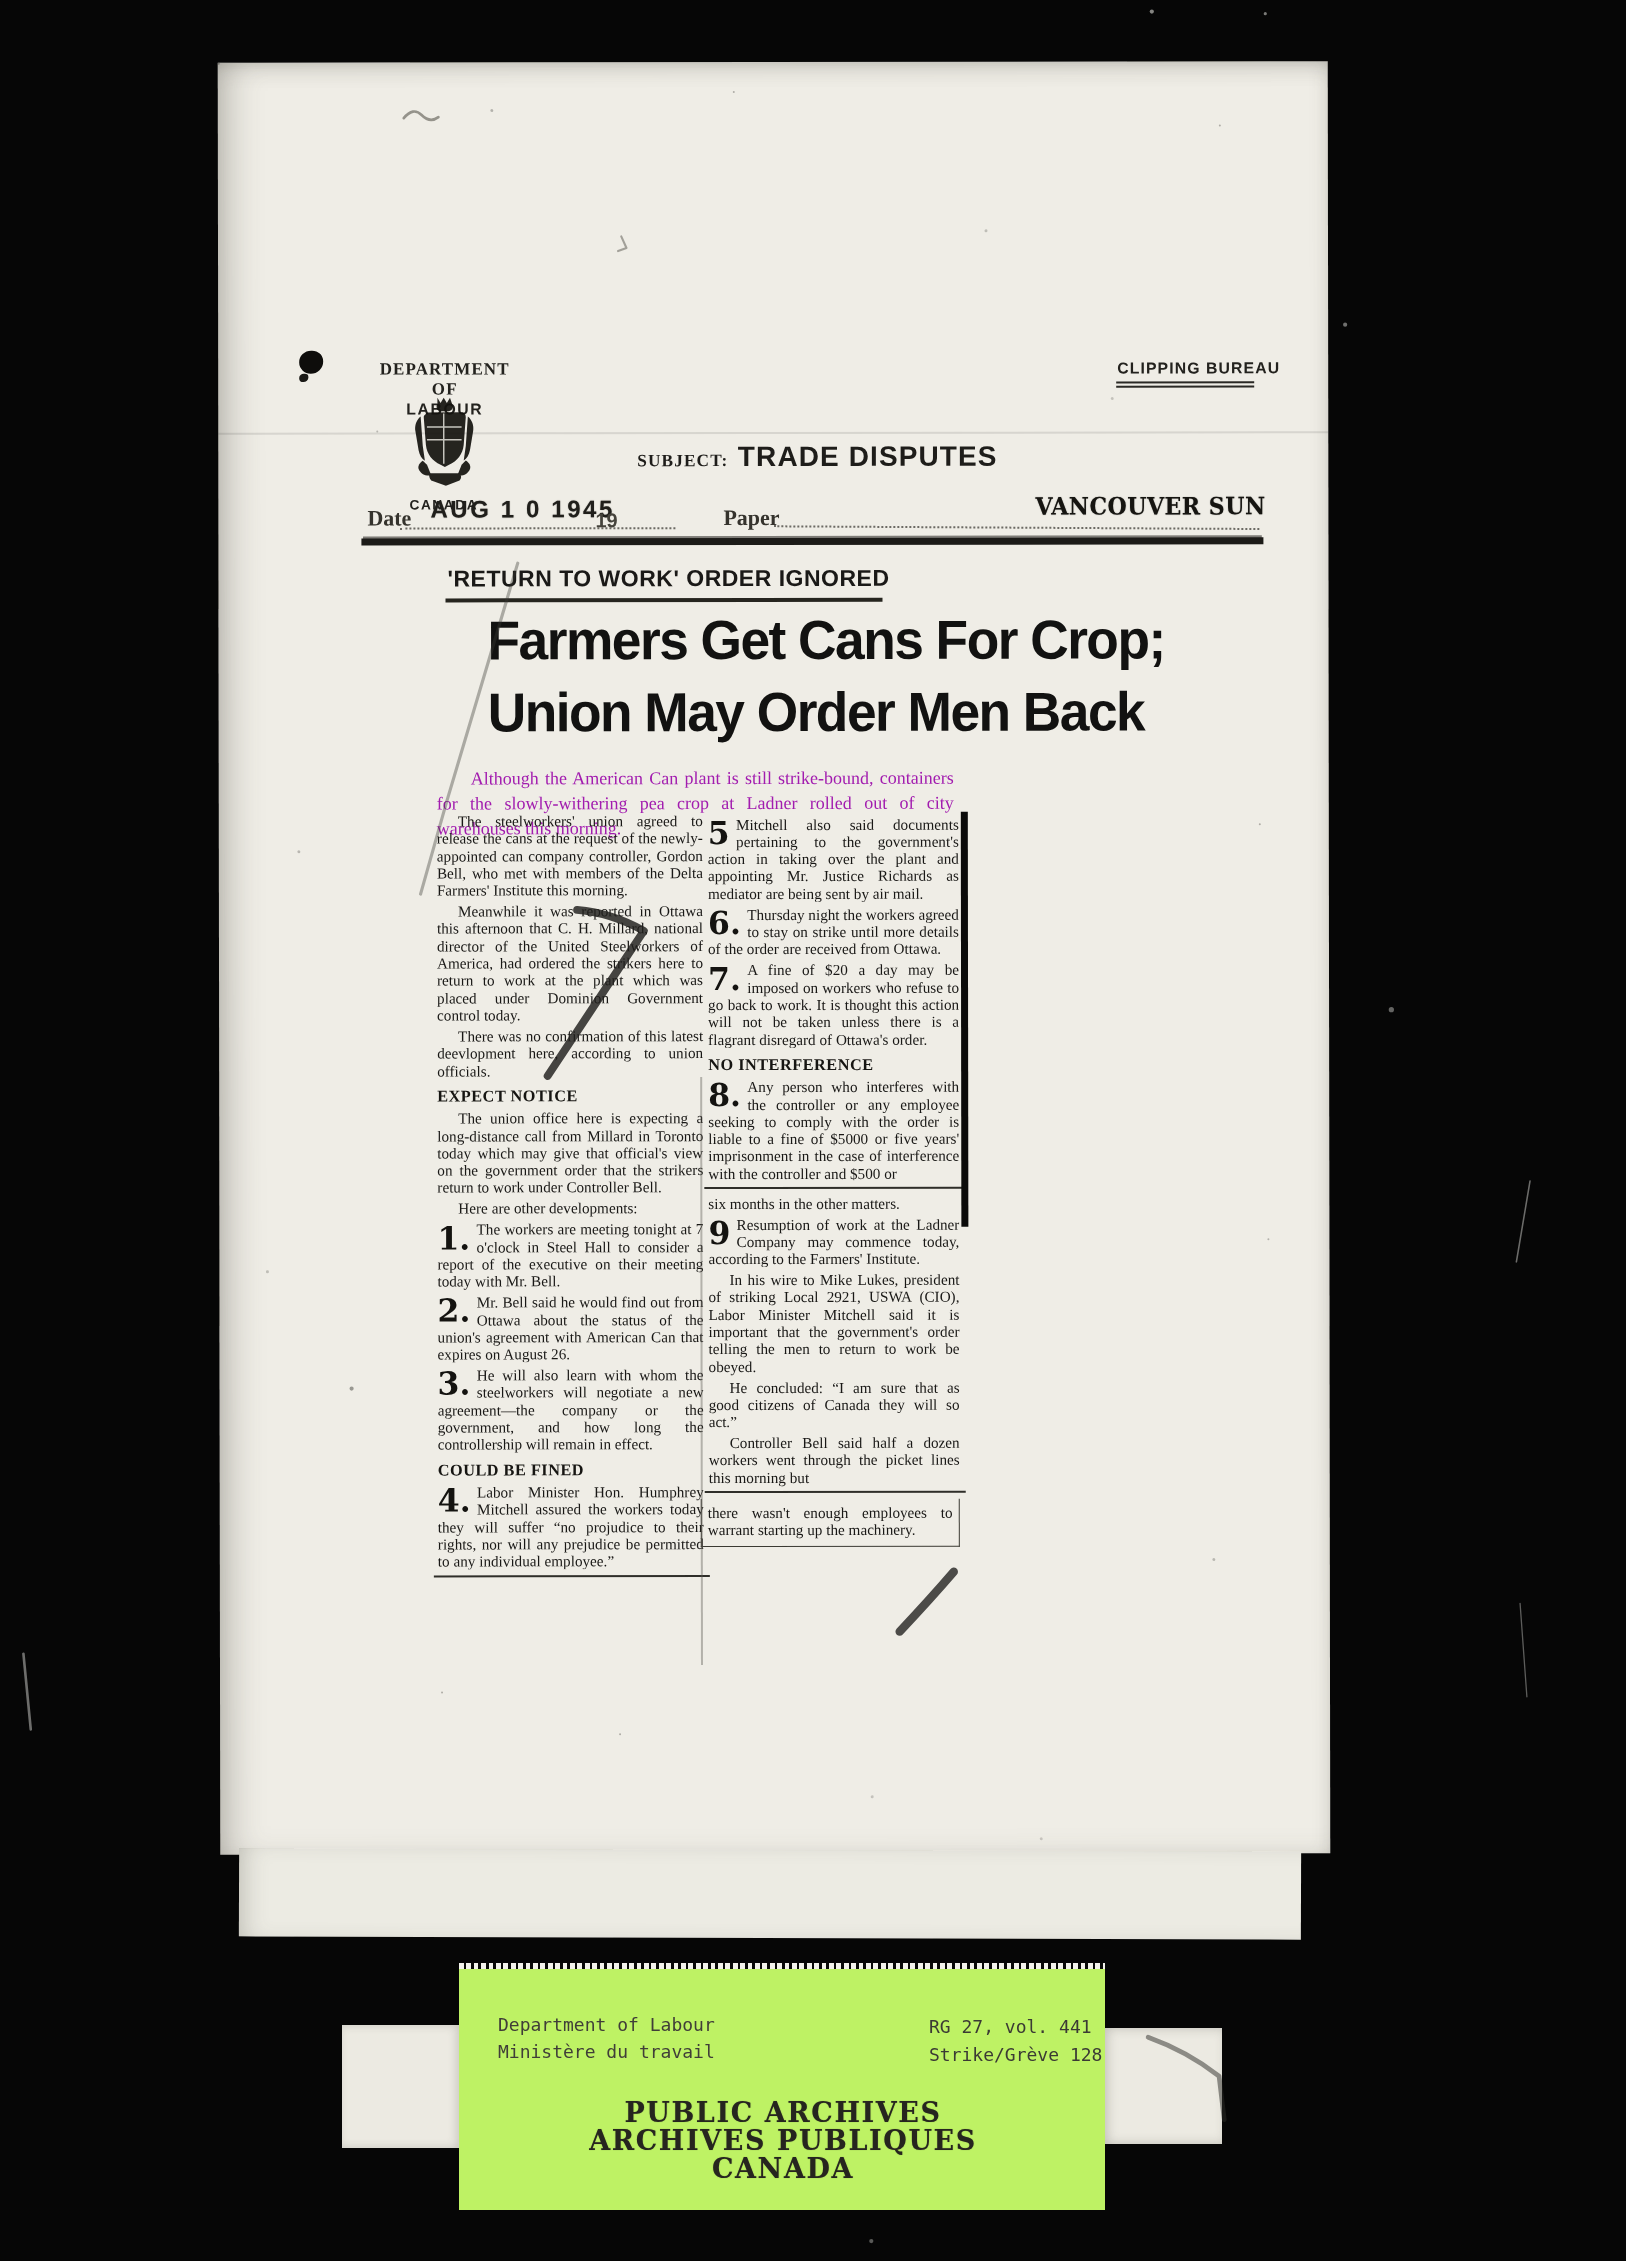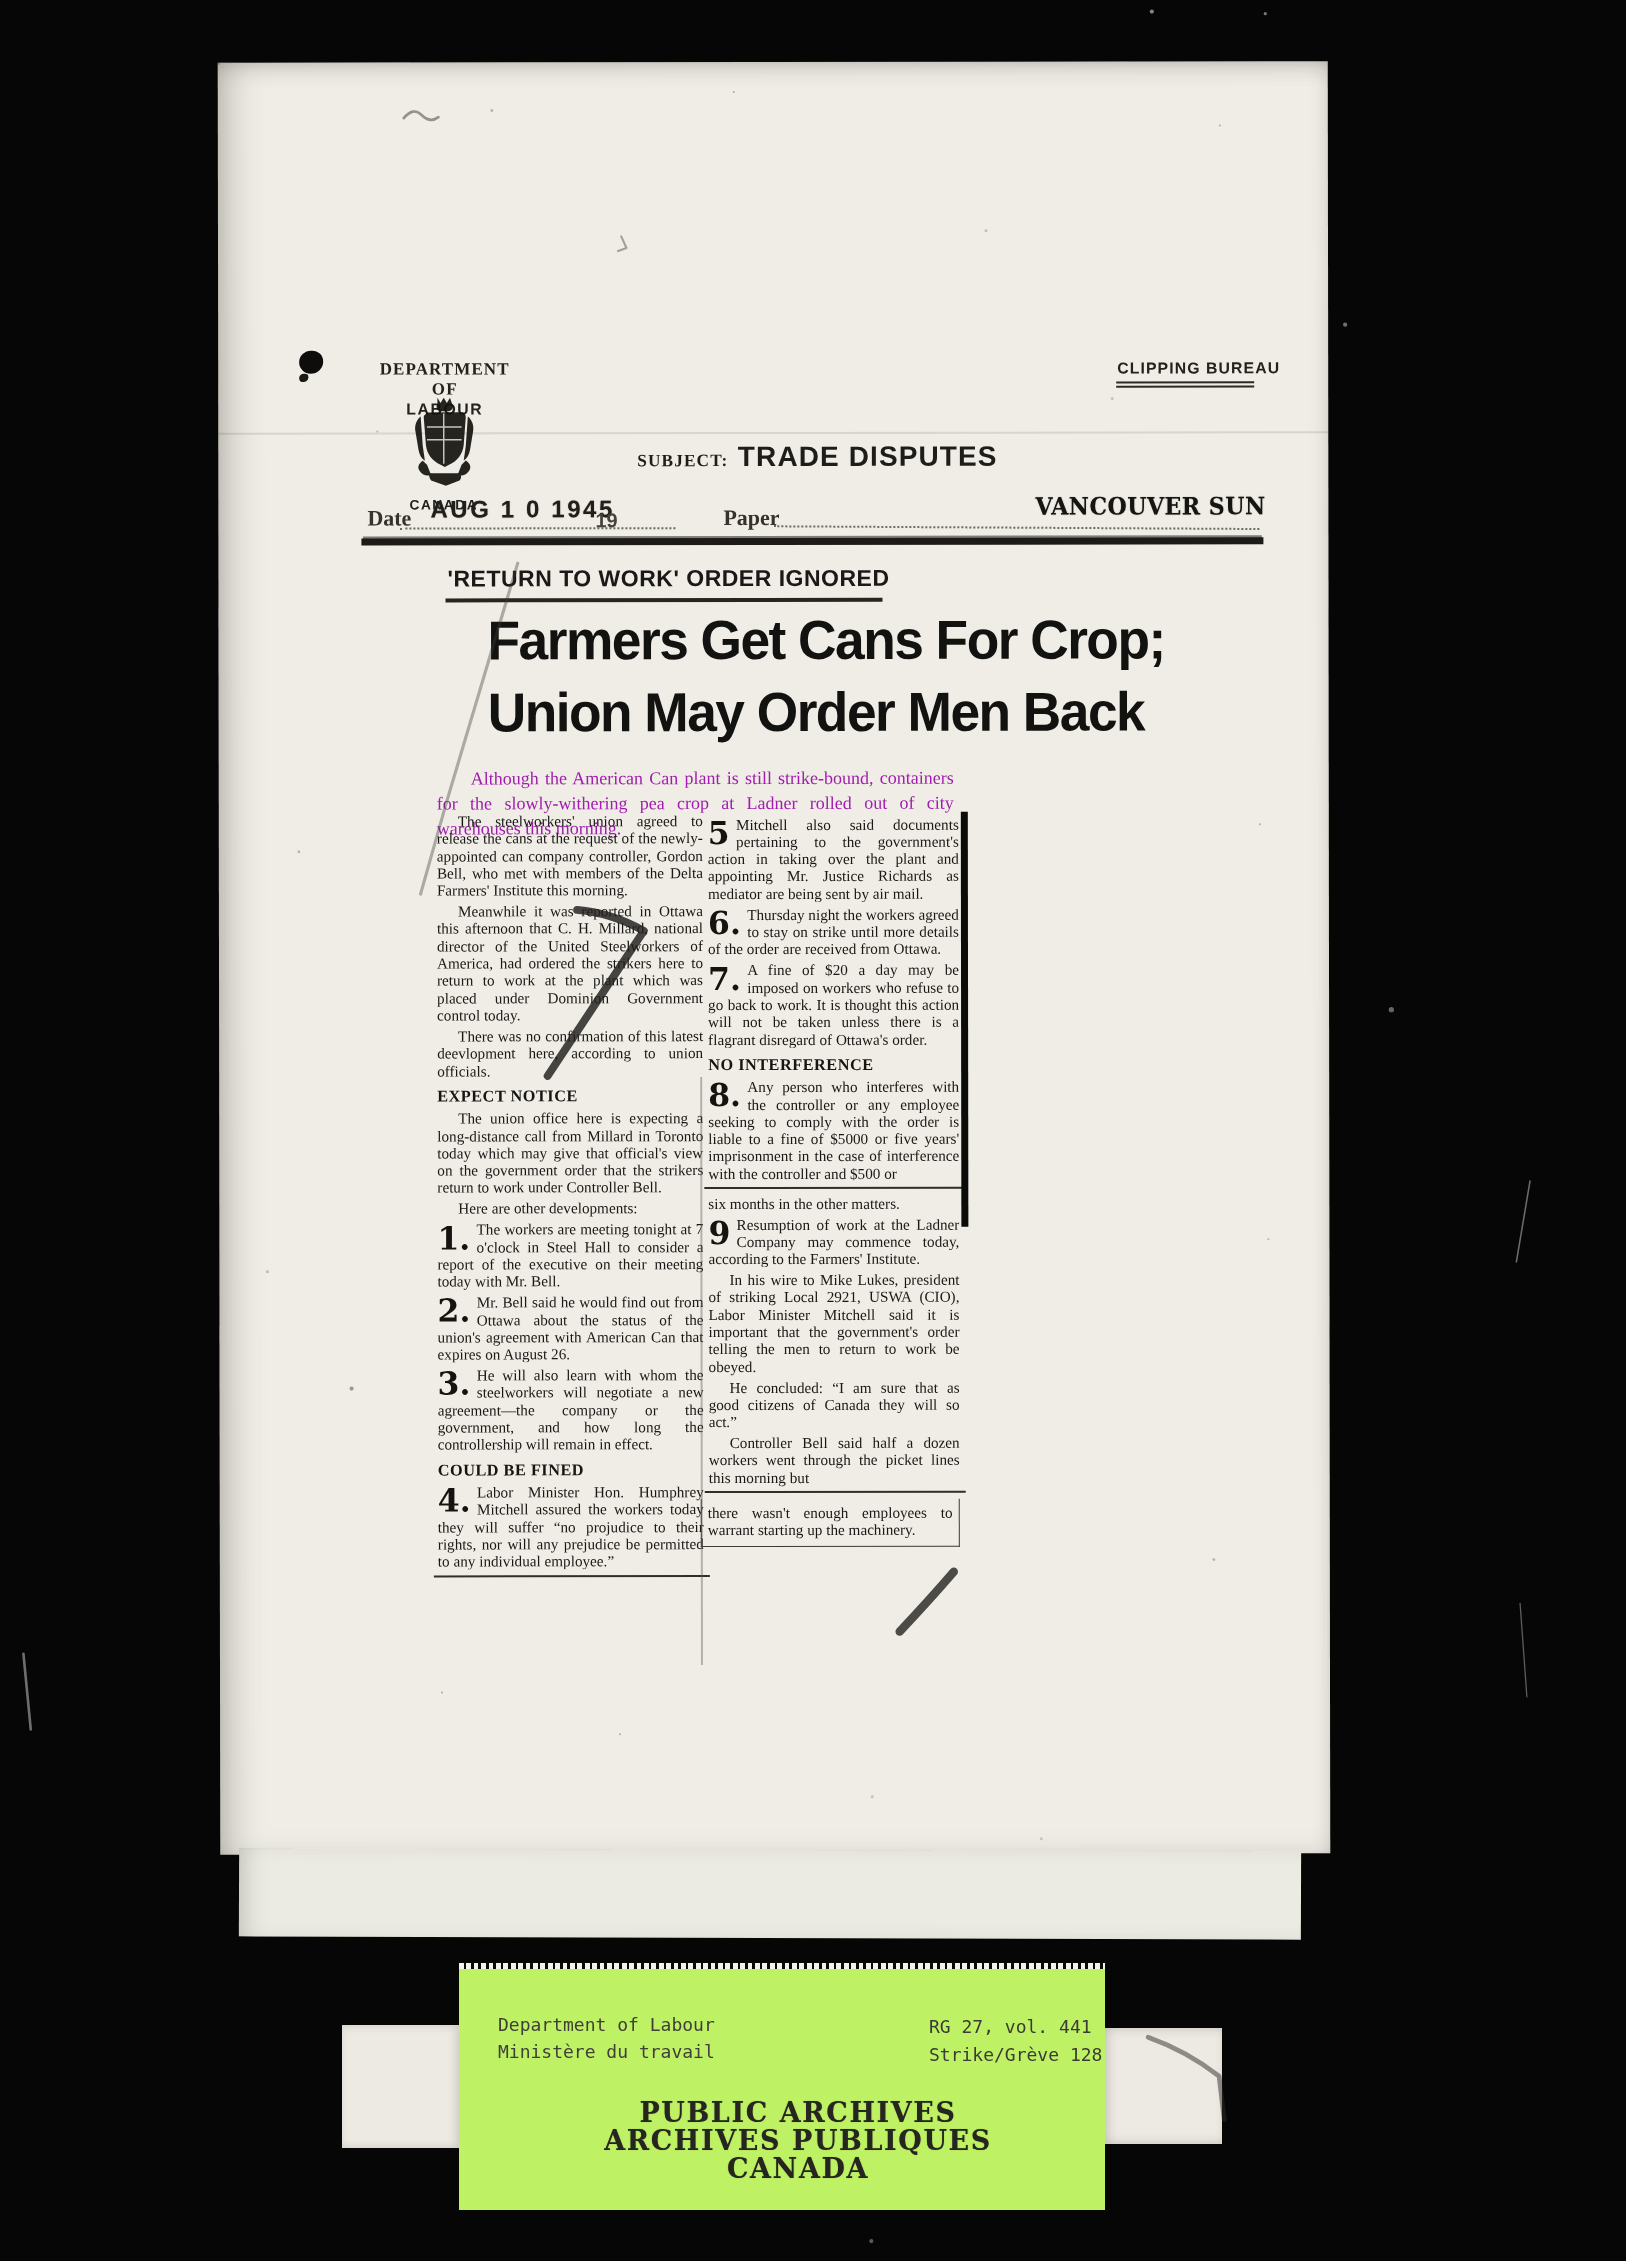--- a/index.html
+++ b/index.html
@@ -90,21 +90,21 @@
   .wing{position:absolute;background:#eceae2;}
   .wing-left{left:342px;top:2025px;width:118px;height:123px;box-shadow:inset -3.2px 0 9.5px rgba(60,58,50,.2);}
   .wing-right{left:1103px;top:2028px;width:119px;height:116px;box-shadow:inset 4.2px 0 10.5px rgba(60,58,50,.25);}
   .card{position:absolute;left:459px;top:1963px;width:646px;height:247px;background:#bef264;}
   .card::before{content:"";position:absolute;left:0;top:0;width:100%;height:6.3px;
     background:repeating-linear-gradient(90deg,#f3f2ec 0 4.7px,#0a0a09 4.7px 7.4px);}
   .card-dept{position:absolute;left:39px;top:48px;font-family:"DejaVu Sans Mono",monospace;
     font-size:18px;line-height:27px;color:#403e38;}
   .card-rg{position:absolute;left:470px;top:50px;font-family:"DejaVu Sans Mono",monospace;
     font-size:18px;line-height:28px;color:#3b3a34;}
-  .card-stamp{position:absolute;left:16px;top:136px;width:100%;text-align:center;
+  .card-stamp{position:absolute;left:1px;top:136px;width:100%;text-align:center;
     font-family:"DejaVu Serif",serif;font-weight:bold;font-size:27px;line-height:28px;
     letter-spacing:1.6px;color:#26251f;text-shadow:0 0 1.1px rgba(30,29,25,.4);}
   .marks-overlay{position:absolute;inset:0;pointer-events:none;}
 </style>
 </head>
 <body>
 
 <div class="paper">
   <div class="scanline"></div>
   <div class="speckles"></div>

